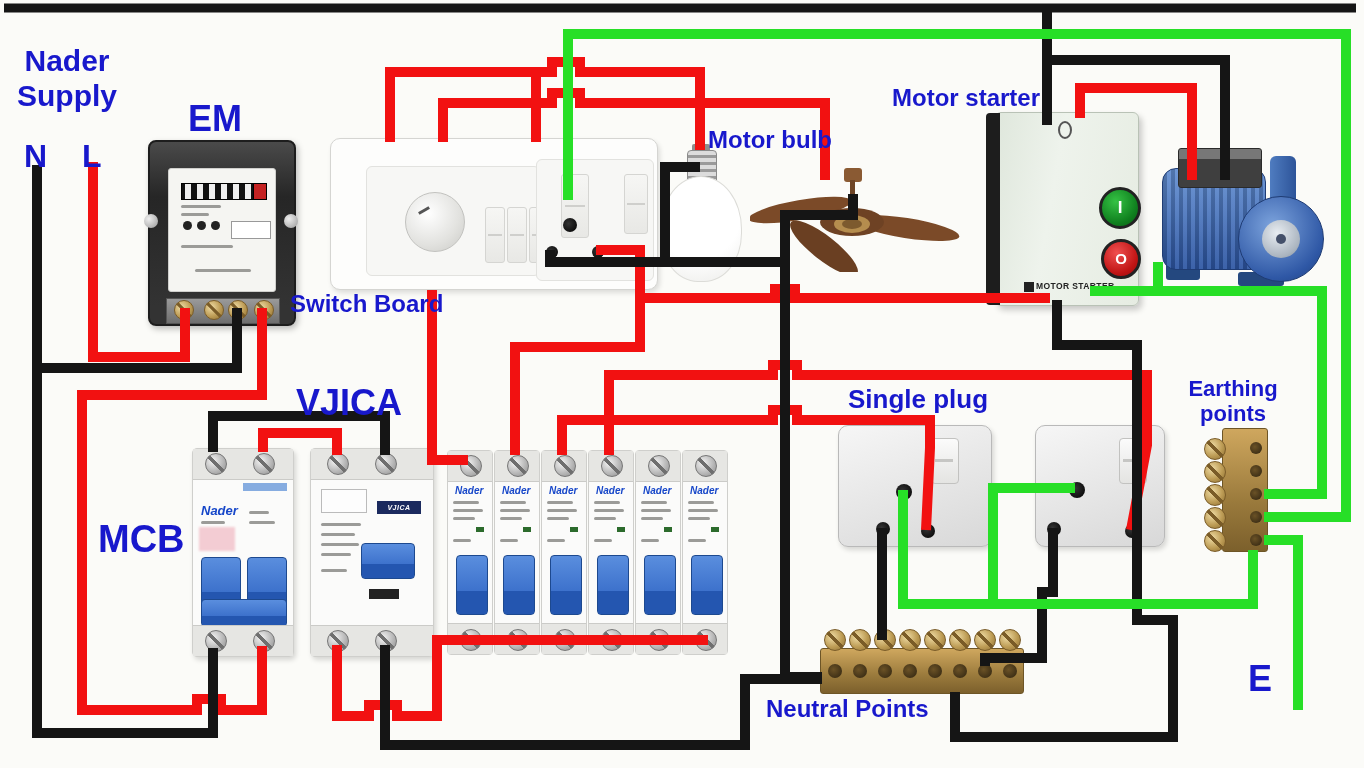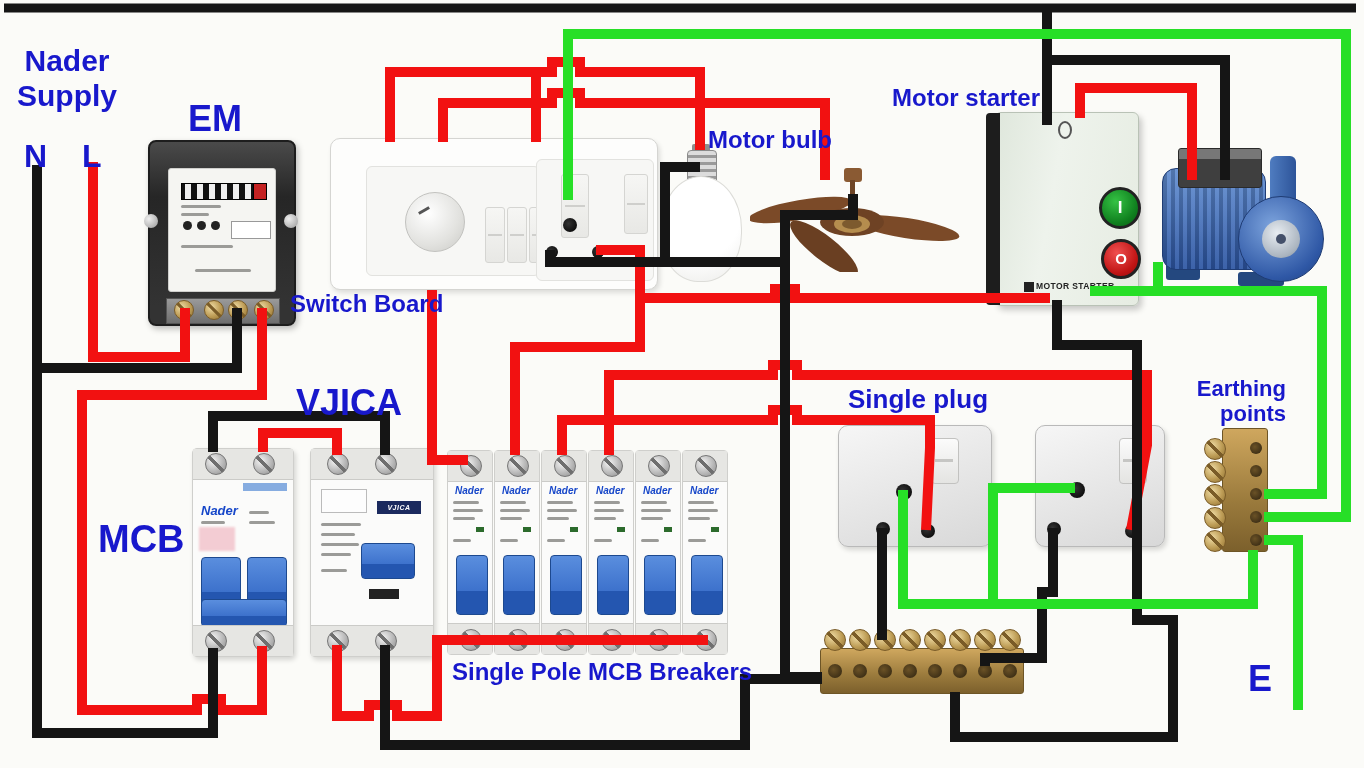--- a/index.html
+++ b/index.html
@@ -88,23 +88,23 @@
 
   <div class="lbl wrap" style="left:6px;top:44px;width:122px;font-size:30px;">Nader Supply</div>
   <div class="lbl" style="left:24px;top:138px;font-size:32px;">N</div>
   <div class="lbl" style="left:82px;top:138px;font-size:32px;">L</div>
   <div class="lbl" style="left:188px;top:98px;font-size:36px;">EM</div>
   <div class="lbl" style="left:290px;top:290px;font-size:24px;">Switch Board</div>
   <div class="lbl" style="left:708px;top:126px;font-size:24px;">Motor bulb</div>
   <div class="lbl" style="left:892px;top:84px;font-size:24px;">Motor starter</div>
   <div class="lbl" style="left:98px;top:518px;font-size:38px;">MCB</div>
   <div class="lbl" style="left:296px;top:382px;font-size:36px;">VJICA</div>
-  <div class="lbl" style="left:452px;top:658px;font-size:24px;">Single Pole MCB Breakers</div>
   <div class="lbl" style="left:848px;top:385px;font-size:26px;">Single plug</div>
-  <div class="lbl wrap" style="left:1180px;top:376px;width:106px;font-size:22px;text-align:right;">Earthing points</div>
+  <div class="lbl" style="left:766px;top:695px;font-size:24px;">Neutral Points</div>
+  <div class="lbl wrap" style="left:1180px;top:376px;width:106px;font-size:22px;">Earthing points</div>
   <div class="lbl" style="left:1248px;top:658px;font-size:36px;">E</div>
 
   <div class="comp meter">
     <div class="face">
       <div class="disp"></div>
       <div class="disp-r"></div>
       <div class="sm" style="left:12px;top:36px;width:40px;"></div>
       <div class="sm" style="left:12px;top:44px;width:28px;"></div>
       <div class="dial" style="left:14px;top:52px;"></div>
       <div class="dial" style="left:28px;top:52px;"></div>

